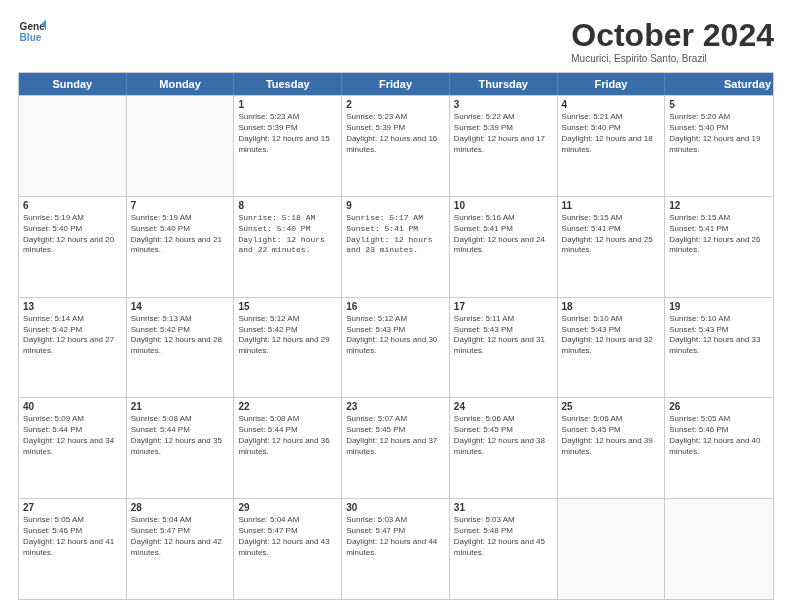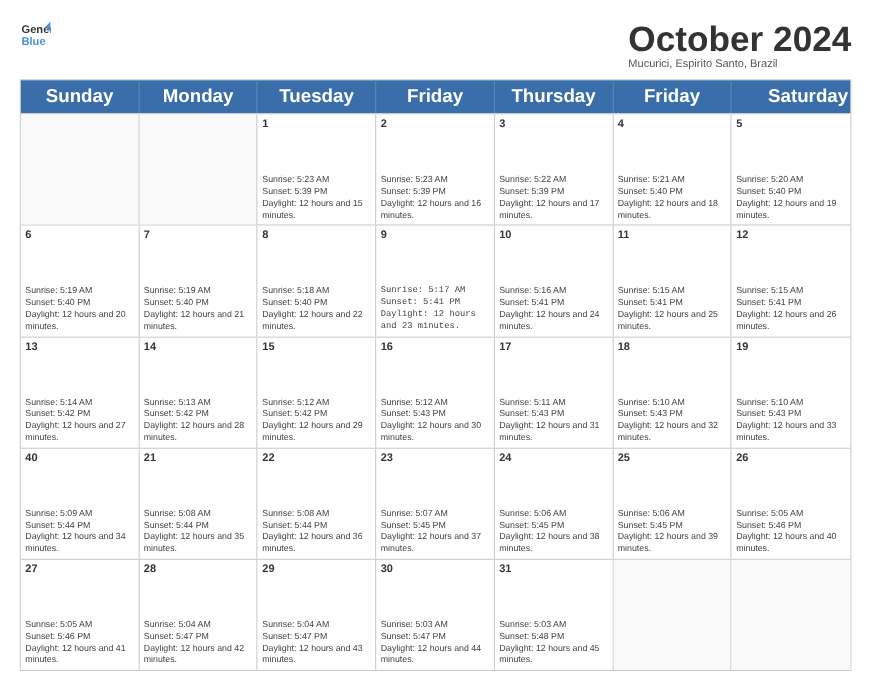--- a/index.html
+++ b/index.html
@@ -51,21 +51,21 @@
       flex-direction: column;
       border: 1px solid #ccc;
     }
     .cal-header {
       display: grid;
       grid-template-columns: repeat(7, 1fr);
       background: #3a6eaa;
     }
     .cal-header-cell {
       color: #fff;
-      font-size: 17px;
+      font-size: 11px;
       font-weight: bold;
       text-align: center;
       padding: 5px 2px;
       border-right: 1px solid #5588bb;
     }
     .cal-header-cell:last-child { border-right: none; text-align: right; }
     .cal-body {
       flex: 1;
       display: flex;
       flex-direction: column;
@@ -91,21 +91,20 @@
       font-size: 10px;
       font-weight: bold;
       color: #333;
       display: block;
       margin-bottom: 2px;
     }
     .cell-text {
       font-size: 8px;
       color: #444;
       line-height: 1.35;
-      margin-top: 40px;
     }
   </style>
 </head>
 <body>
 
 <div class="page">
   <div class="header">
     <div class="logo">
       <svg class="logo-icon" viewBox="0 0 36 36">
         <text x="2" y="16" font-size="13" font-weight="bold" fill="#333" font-family="Arial">General</text>
@@ -172,21 +171,21 @@
 Daylight: 12 hours and 20 minutes.</div>
           </div>
           <div class="cal-cell">
             <span class="day-num">7</span>
             <div class="cell-text" style="white-space: pre-line;">Sunrise: 5:19 AM
 Sunset: 5:40 PM
 Daylight: 12 hours and 21 minutes.</div>
           </div>
           <div class="cal-cell">
             <span class="day-num">8</span>
-            <div class="cell-text" style="white-space: pre-line;">Sunrise: 5:18 AM
+            <div class="cell-text" style="white-space: pre-line; font-family: Liberation Mono, monospace;">Sunrise: 5:18 AM
 Sunset: 5:40 PM
 Daylight: 12 hours and 22 minutes.</div>
           </div>
           <div class="cal-cell">
             <span class="day-num">9</span>
             <div class="cell-text" style="white-space: pre-line; font-family: Liberation Mono, monospace;">Sunrise: 5:17 AM
 Sunset: 5:41 PM
 Daylight: 12 hours and 23 minutes.</div>
           </div>
           <div class="cal-cell">

